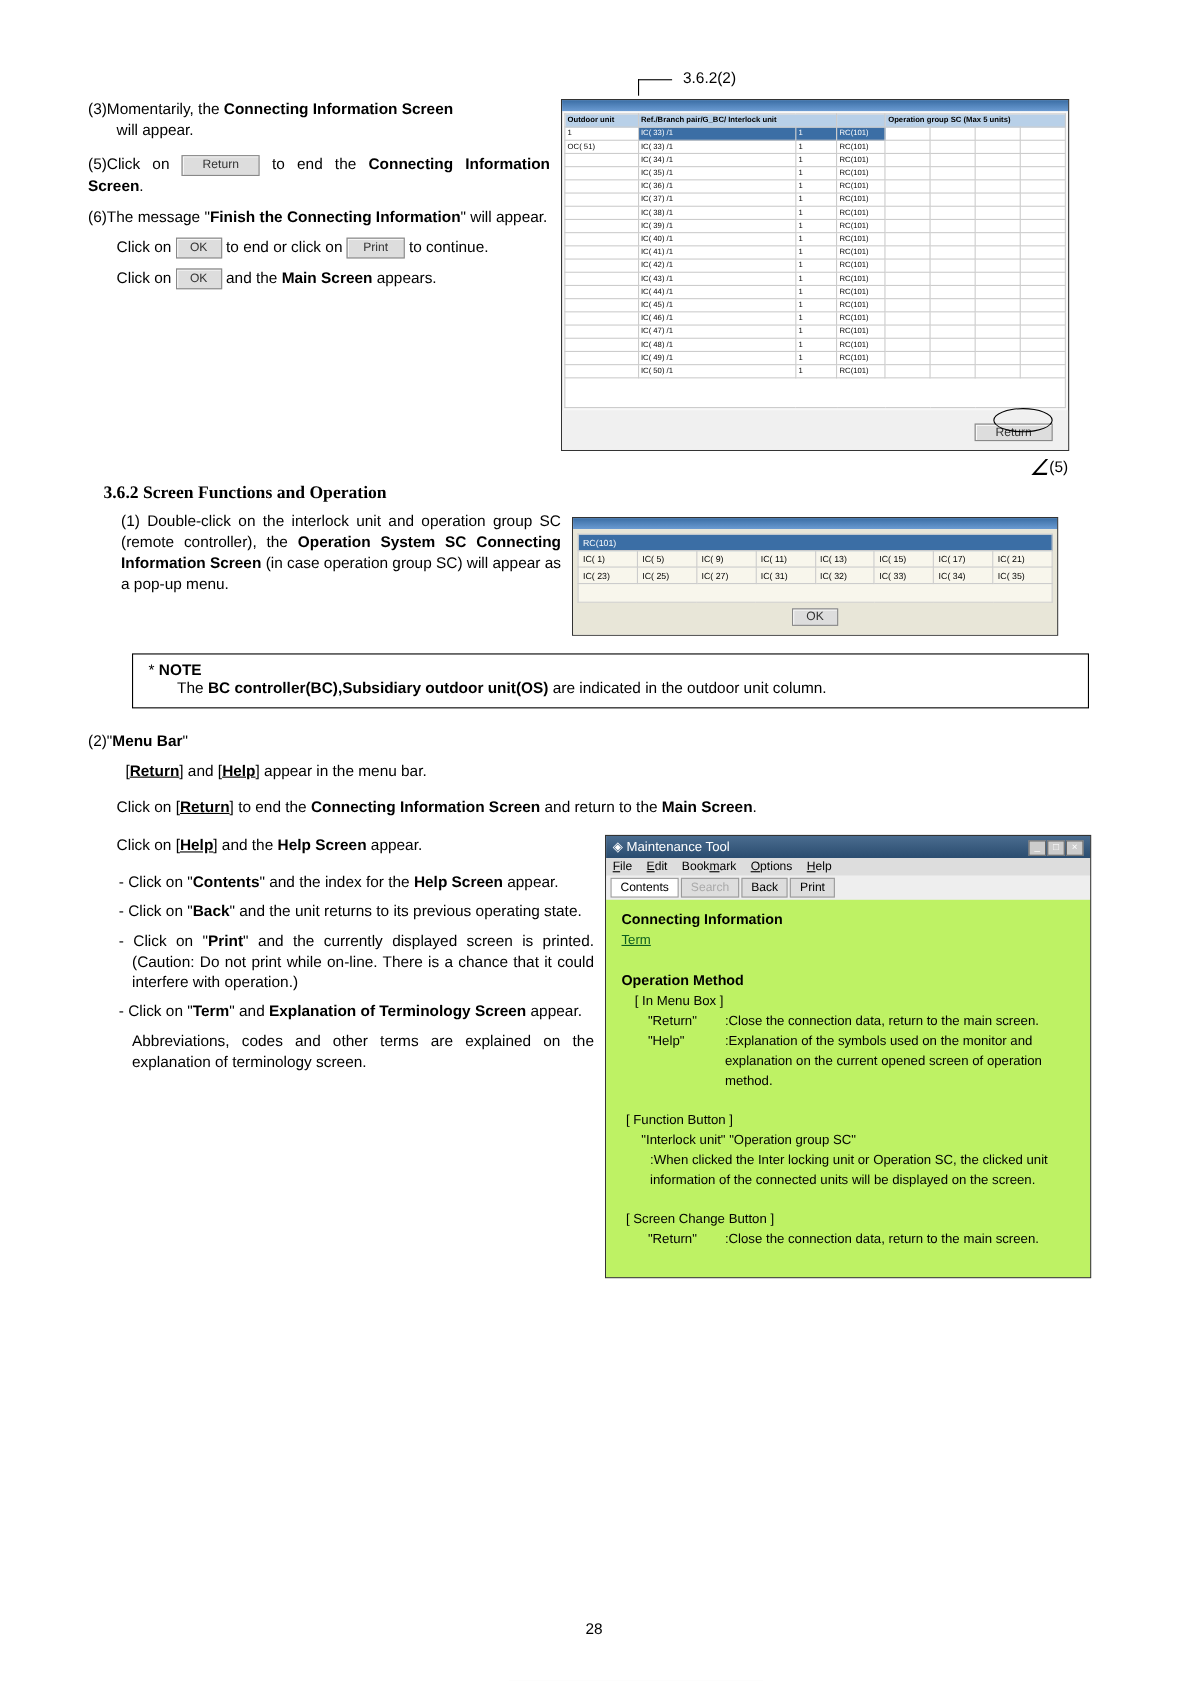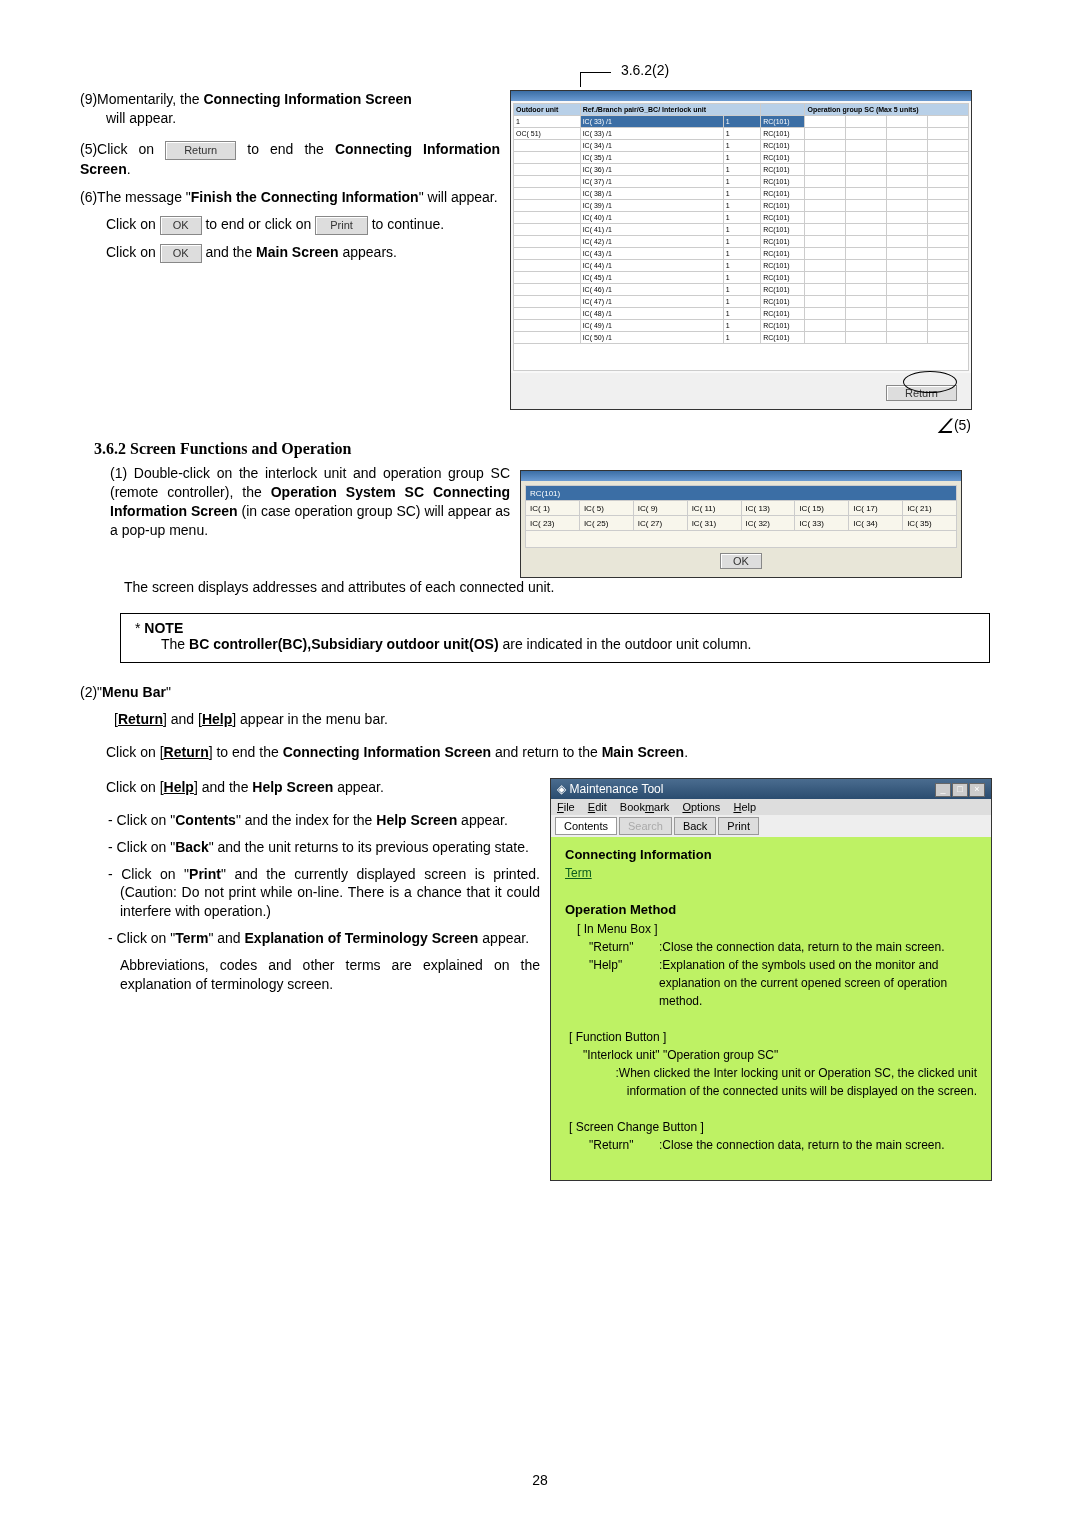--- a/index.html
+++ b/index.html
@@ -226,21 +226,21 @@
   u { text-decoration: underline; }
 </style>
 </head>
 <body>
 
 <div class="page">
 
   <div class="two-col" style="align-items:flex-start;">
     <div class="left-col">
       <div class="para">
-        <span>(9)Momentarily, the </span><b>Connecting Information Screen</b>
+        <span>(3)Momentarily, the </span><b>Connecting Information Screen</b>
         <span class="indent" style="display:block;"> will appear.</span>
       </div>
       <div class="para" style="margin-top:12px;">
         <span>(5)Click on </span>
         <span class="btn return">Return</span>
         <span> to end the </span><b>Connecting Information Screen</b><span>.</span>
       </div>
       <div class="para" style="margin-top:10px;">
         <span>(6)The message "</span><b>Finish the Connecting Information</b><span>" will appear.</span>
       </div>
@@ -527,21 +527,20 @@
                   <td colspan="8" style="height:14px;"></td>
                 </tr>
           </tbody>
             </table>
           <div class="okrow"><span class="btn ok">OK</span></div>
         </div>
       </div>
     </div>
   </div>
 
-  <div class="para" style="padding-left:44px;">The screen displays addresses and attributes of each connected unit.</div>
 
   <div class="note-box">
     <div><span>* </span><b>NOTE</b></div>
     <div style="padding-left:26px;">
       <span>The </span><b>BC controller(BC),Subsidiary outdoor unit(OS)</b><span> are indicated in the outdoor unit column.</span>
     </div>
   </div>
 
   <div style="margin-top:20px;">
     <div class="para">
@@ -612,21 +611,21 @@
             <div style="width:70px;">"Return"</div>
             <div style="flex:1;">:Close the connection data, return to the main screen.</div>
           </div>
           <div style="padding-left:24px;display:flex;">
             <div style="width:70px;">"Help"</div>
             <div style="flex:1;">:Explanation of the symbols used on the monitor and explanation on the current opened screen of operation method.</div>
           </div>
           <br>
           <div style="padding-left:4px;">[ Function Button ]</div>
           <div style="padding-left:18px;">"Interlock unit" "Operation group SC"</div>
-          <div style="padding-left:26px;text-align:right;">:When clicked the Inter locking unit or Operation SC, the clicked unit information of the connected units will be displayed on the screen.</div>
+          <div style="padding-left:26px;">:When clicked the Inter locking unit or Operation SC, the clicked unit information of the connected units will be displayed on the screen.</div>
           <br>
           <div style="padding-left:4px;">[ Screen Change Button ]</div>
           <div style="padding-left:24px;display:flex;">
             <div style="width:70px;">"Return"</div>
             <div style="flex:1;">:Close the connection data, return to the main screen.</div>
           </div>
           <br>
         </div>
       </div>
     </div>

